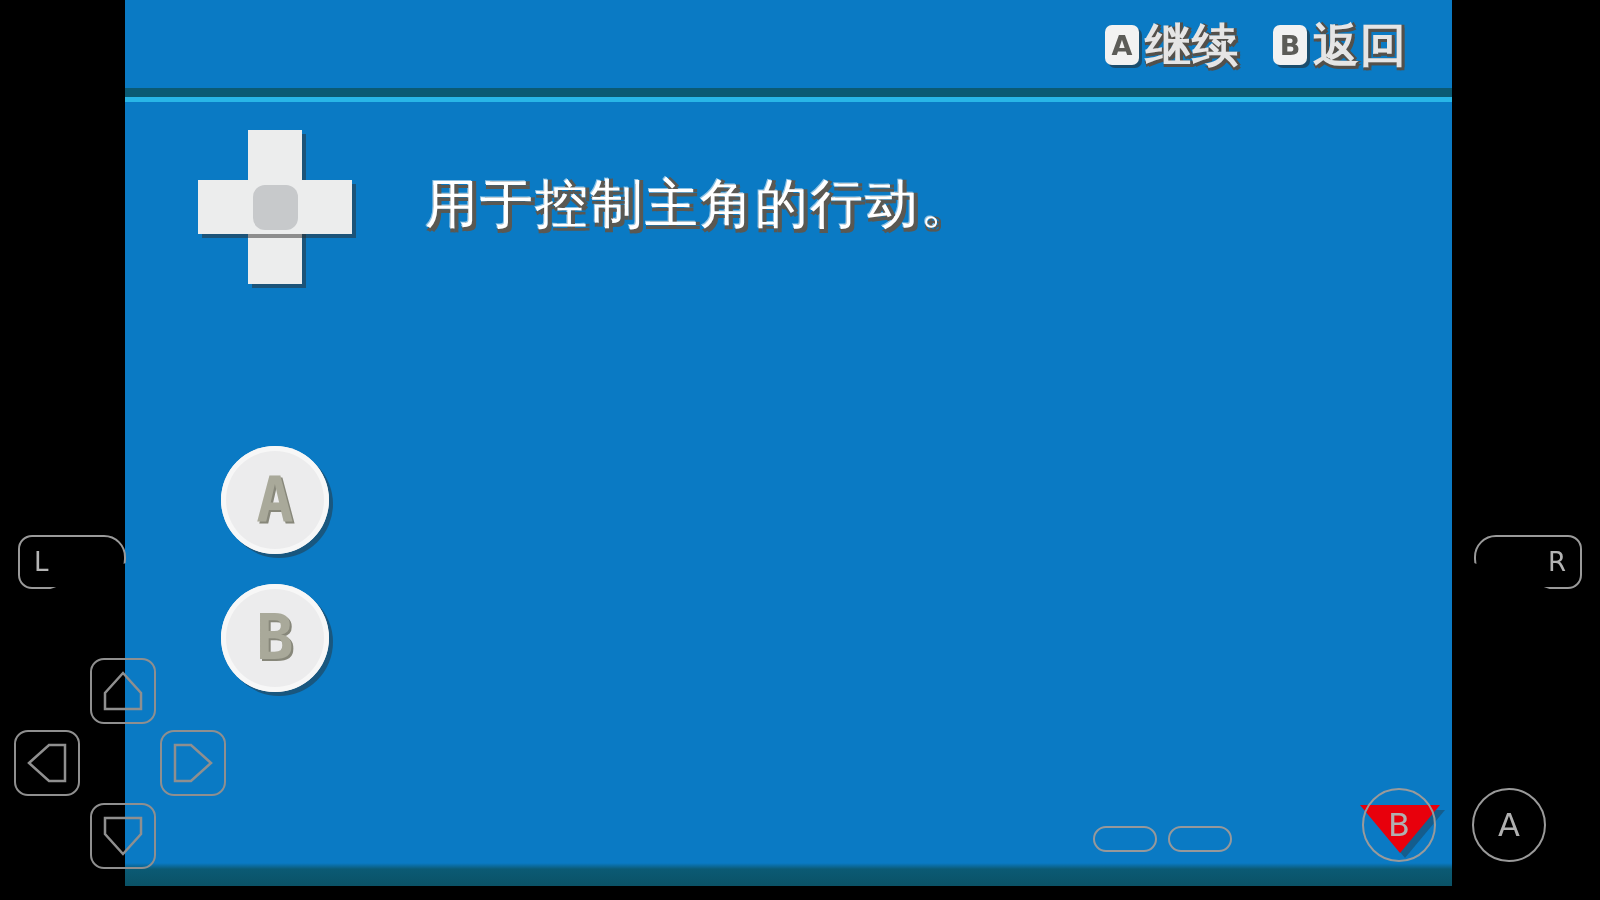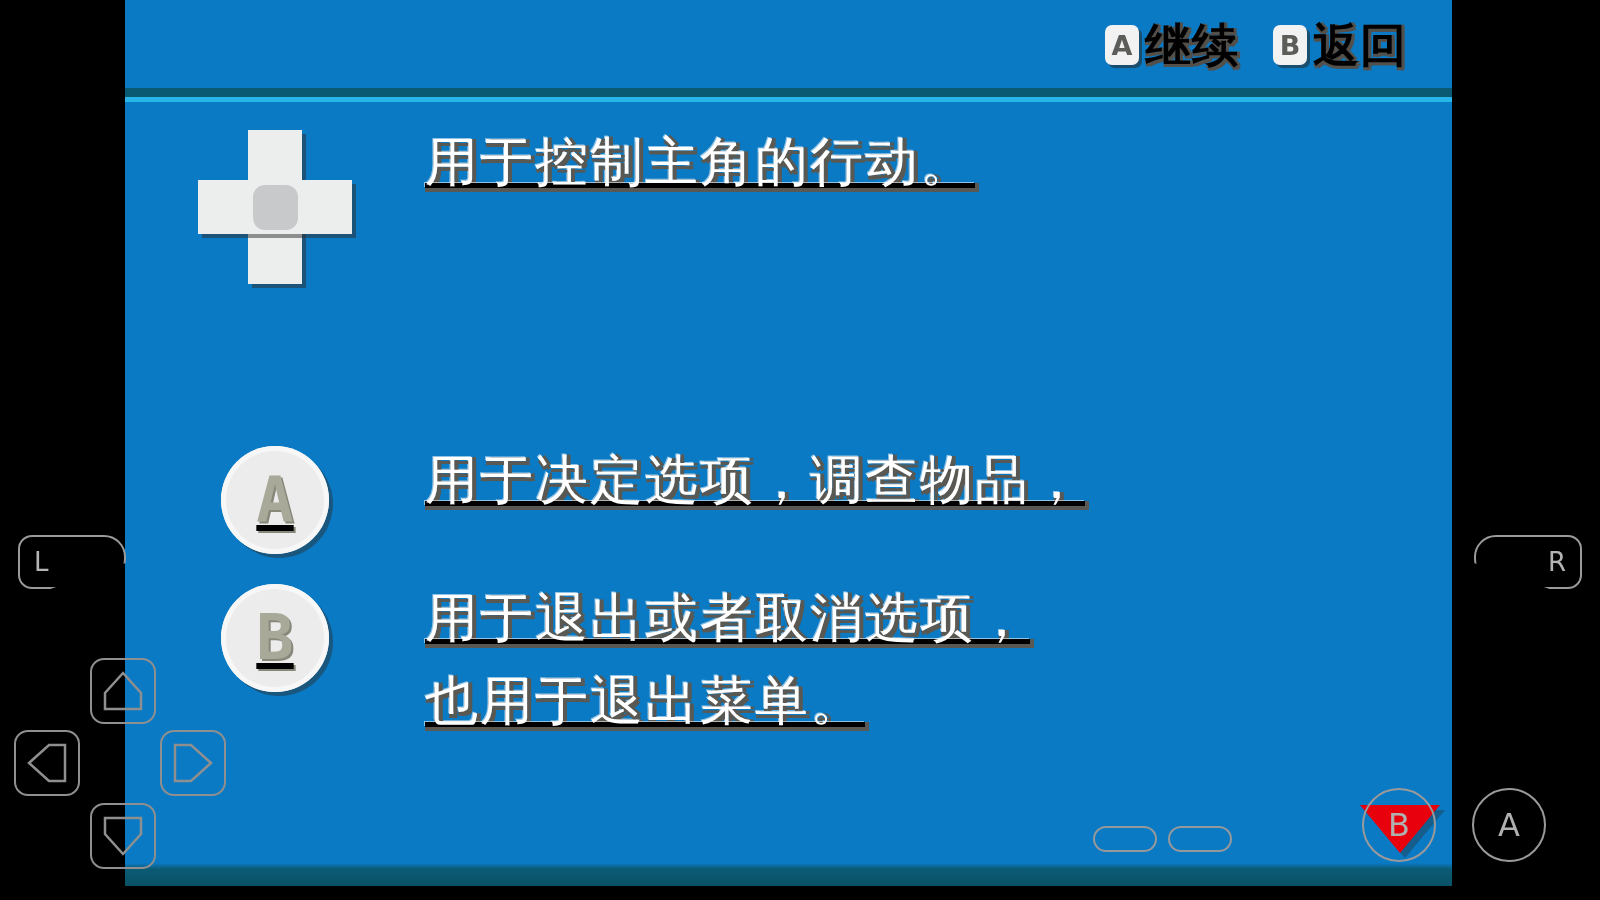--- a/index.html
+++ b/index.html
@@ -38,39 +38,39 @@
     border-radius: 7px;
     color: #5c5c58;
     font-family: "DejaVu Sans", "Liberation Sans", sans-serif;
     font-weight: bold;
     font-size: 27px;
     line-height: 1;
     box-shadow: 3px 3px 0 rgba(40,40,40,0.55);
     letter-spacing: 0;
   }
   .prompt-label {
-    color: #000000;
+    color: #e5e5e5;
     font-size: 46px;
     font-weight: bold;
     line-height: 1;
     text-shadow: 3px 3px 0 #53504b, 3px 0 0 #53504b, 0 3px 0 #53504b;
     letter-spacing: 1px;
   }
 
   
   .divider {
     position: absolute; left: 0; width: 100%;
     top: 88px; height: 14px;
   }
   .divider .d-dark { height: 9px; background: #0b5a74; }
   .divider .d-light { height: 5px; background: #28b6e8; }
 
   
   .content { position: absolute; left: 0; top: 102px; width: 100%; }
-  .row { display: flex; align-items: flex-start; text-decoration: underline; }
+  .row { display: flex; align-items: center; }
   .row-dpad { padding-top: 18px; }
   .row-a { padding-top: 152px; }
   .row-b { padding-top: 22px; }
 
   .icon-cell {
     width: 300px; flex: 0 0 300px;
     display: flex; justify-content: center; align-items: flex-start;
     padding-top: 8px;
   }
   .text-cell { flex: 1 1 auto; padding-top: 0; }
@@ -213,34 +213,29 @@
         </div>
       </div>
 
       <div class="row row-a">
         <div class="icon-cell">
           <div class="face-btn">
             <span>A</span>
           </div>
         </div>
         <div class="text-cell">
-          <div class="line">用于决定选项，调查物品，</div>
         </div>
       </div>
 
       <div class="row row-b">
         <div class="icon-cell">
           <div class="face-btn">
             <span>B</span>
           </div>
         </div>
-        <div class="text-cell">
-          <div class="line">用于退出或者取消选项，</div>
-          <div class="line">也用于退出菜单。</div>
-        </div>
       </div>
 
     </div>
 
     <div class="cursor-triangle"></div>
     <div class="screen-bottom-band"></div>
   </div>
 
   <div class="overlay">
 

